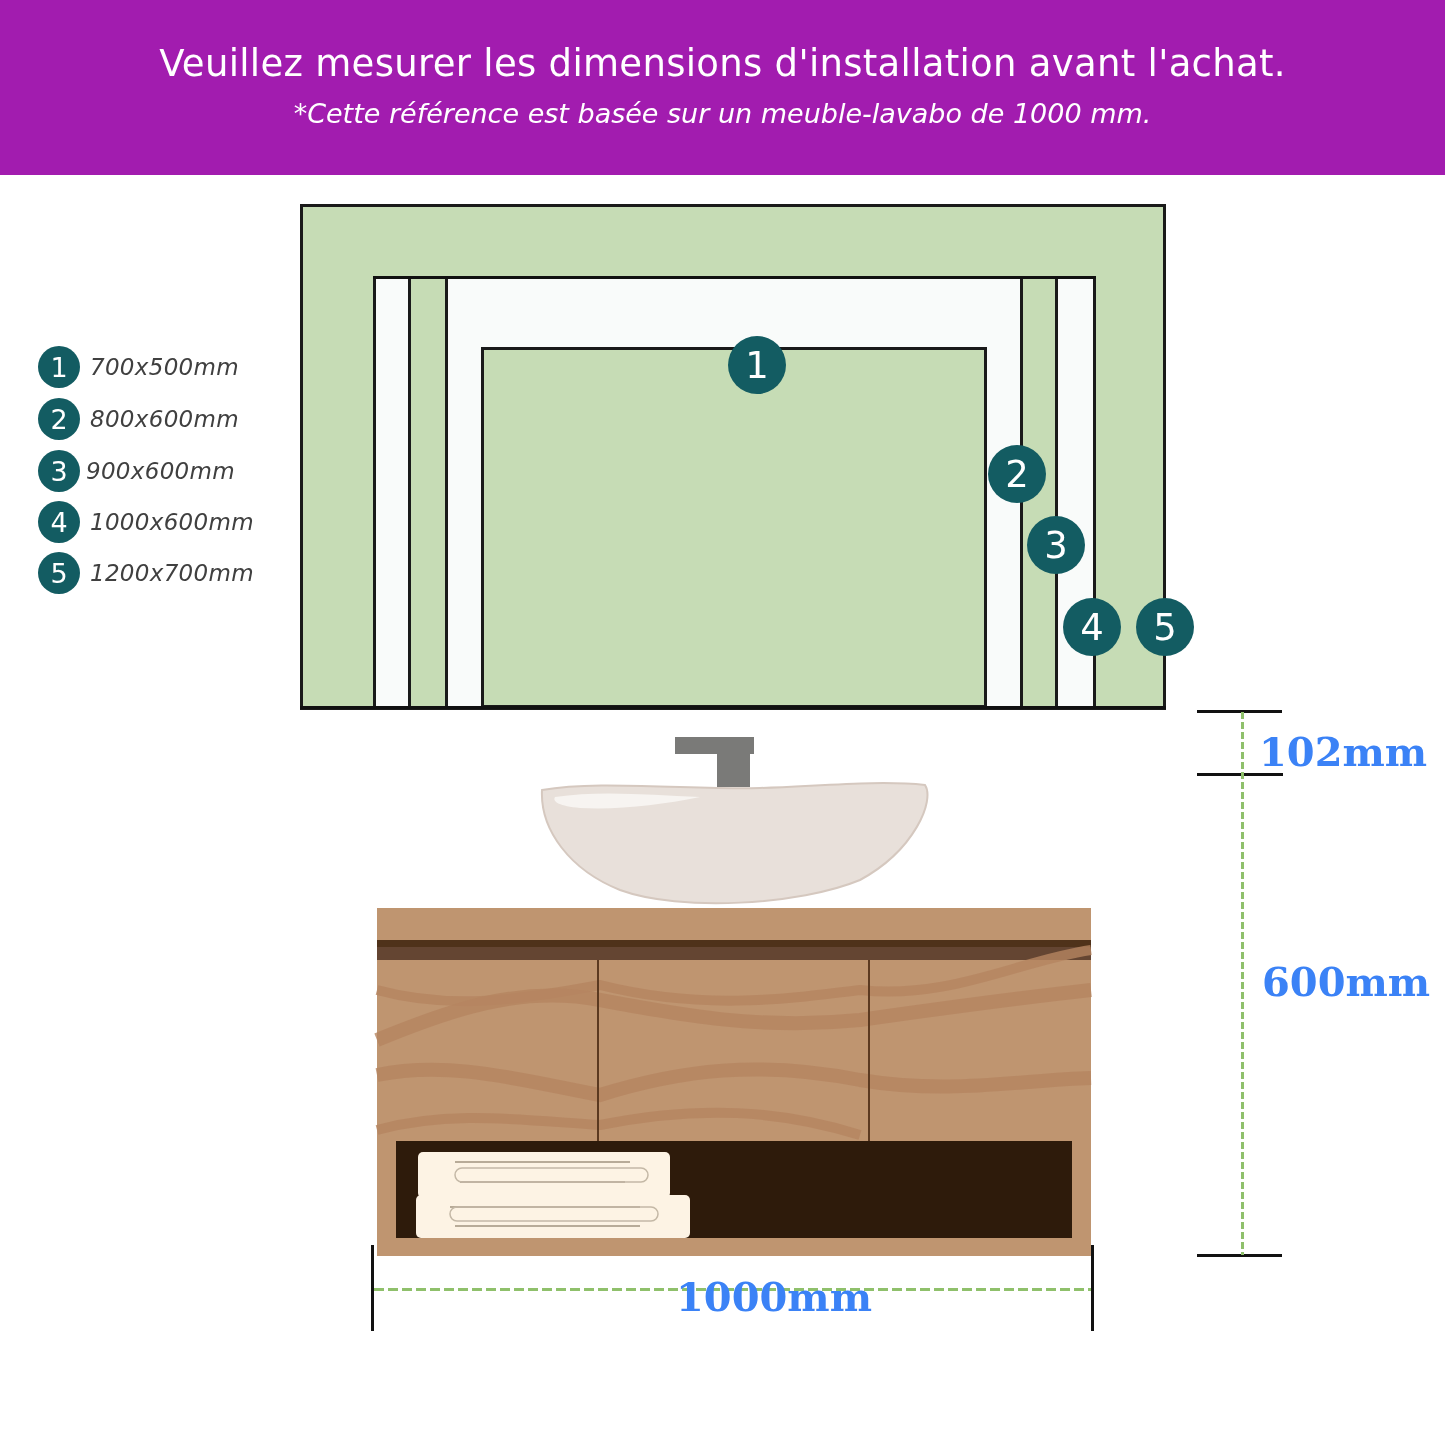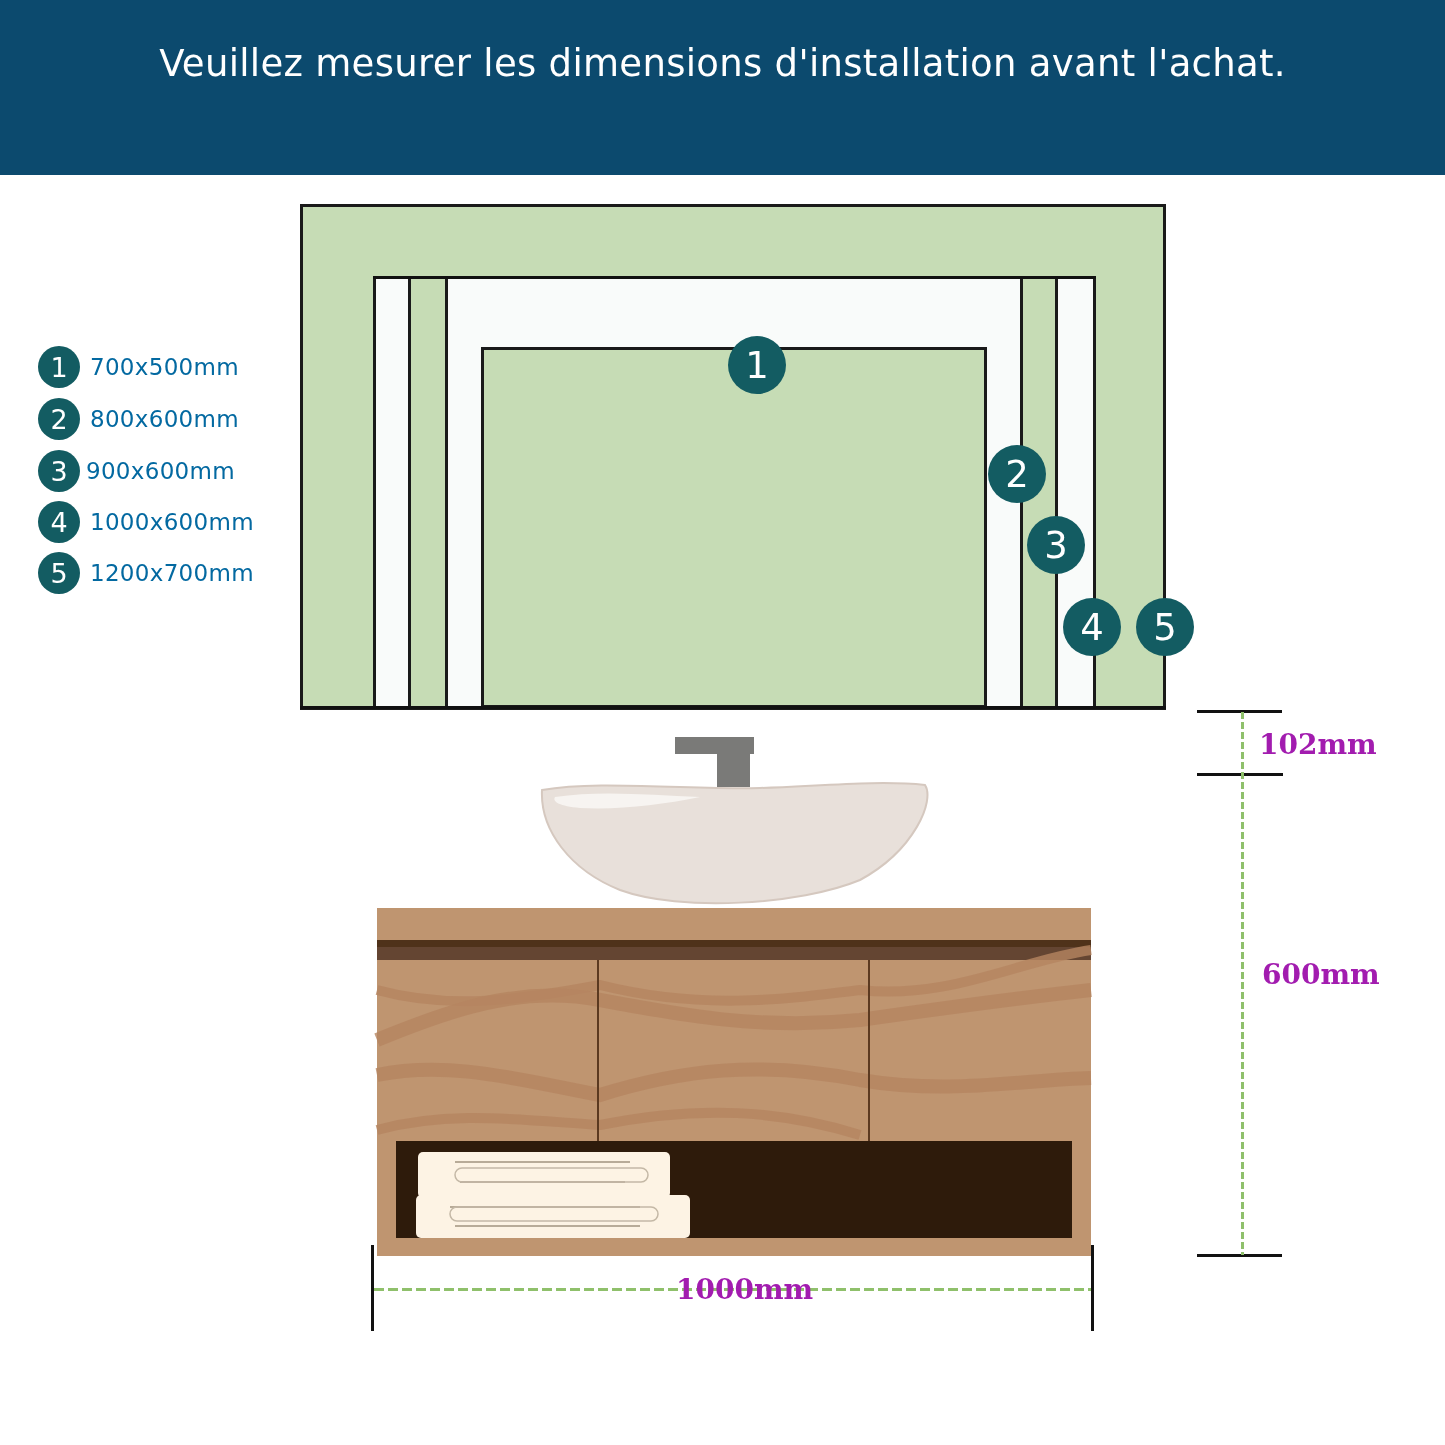--- a/index.html
+++ b/index.html
@@ -1,38 +1,39 @@
 <!DOCTYPE html>
 <html><head>
   <meta charset="utf-8">
   <style>
     html, body { margin:0; padding:0; }
     body { width:1445px; height:1445px; background:#ffffff; position:relative; overflow:hidden; font-family:"DejaVu Sans", sans-serif; }
-    .header { position:absolute; left:0; top:0; width:1445px; height:175px; background:#0c4a6e; color:#fff; text-align:center; }
+    .header { position:absolute; left:0; top:0; width:1445px; height:175px; background:#a21caf; color:#fff; text-align:center; }
     .header .title { position:absolute; left:0; right:0; top:42px; font-family:"DejaVu Sans", sans-serif; font-size:37px; letter-spacing:0.3px; }
     .header .subtitle { position:absolute; left:0; right:0; top:98px; font-family:"DejaVu Sans", sans-serif; font-style:italic; font-size:27px; }
     .legend { position:absolute; left:38px; top:346px; }
     .legend-item { position:absolute; left:0; height:42px; display:flex; align-items:center; white-space:nowrap; }
     .badge { width:42px; height:42px; border-radius:50%; background:#135c62; color:#fff; font-size:27px; display:flex; align-items:center; justify-content:center; flex:0 0 auto; }
-    .legend-label { margin-left:10px; font-size:23px; color:#0369a1; letter-spacing:0.3px; }
+    .legend-label { margin-left:10px; font-size:23px; color:#404040; letter-spacing:0.3px;font-style:italic; }
     .rect { position:absolute; border:3px solid #1a1a1a; box-sizing:border-box; }
     .green { background:#c6dcb5; }
     .white { background:#f9fbfa; }
     .map-badge { position:absolute; width:58px; height:58px; border-radius:50%; background:#135c62; color:#fff; font-size:37px; display:flex; align-items:center; justify-content:center; }
     .hline { position:absolute; height:3px; background:#111; }
     .vline { position:absolute; width:3px; background:#111; }
-    .dim-label { position:absolute; font-family:"DejaVu Serif", serif; font-weight:bold; font-size:28px; color:#a21caf; white-space:nowrap; }
+    .dim-label { position:absolute; font-family:"DejaVu Serif", serif; font-weight:bold; font-size:40px; color:#3b82f6; white-space:nowrap; }
     .vdash { position:absolute; width:3px; background:repeating-linear-gradient(to bottom,#8fc06b 0 7px,transparent 7px 10px); }
     .hdash { position:absolute; height:3px; background:repeating-linear-gradient(to right,#8fc06b 0 10px,transparent 10px 14px); }
   </style>
 </head>
 <body>
 
 <div class="header">
   <div class="title">Veuillez mesurer les dimensions d'installation avant l'achat.</div>
+  <div class="subtitle">*Cette référence est basée sur un meuble-lavabo de 1000 mm.</div>
 </div>
 
 <div class="legend">
   <div class="legend-item" style="top:0px">
     <div class="badge">1</div>
     <span class="legend-label">700x500mm</span>
   </div>
   <div class="legend-item" style="top:52px">
     <div class="badge">2</div>
     <span class="legend-label">800x600mm</span>

